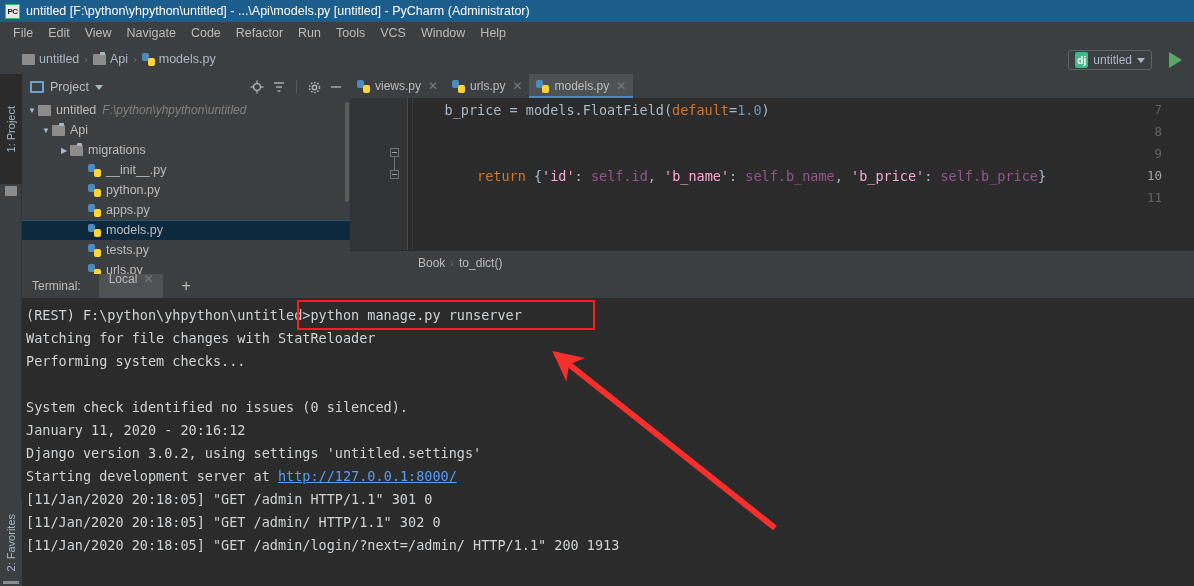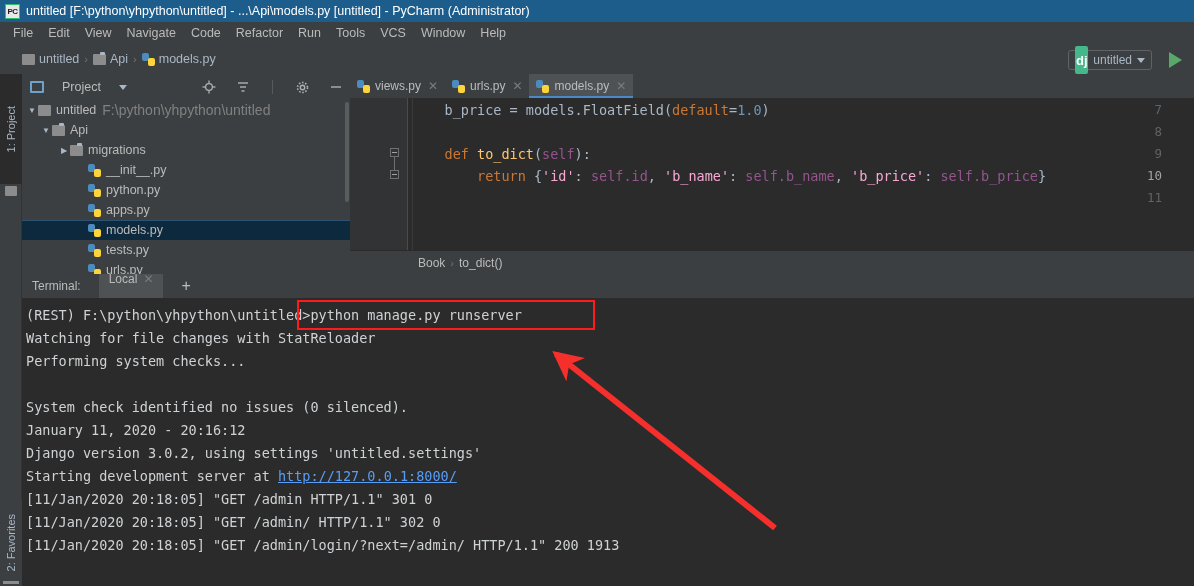--- a/index.html
+++ b/index.html
@@ -59,22 +59,22 @@
   .py-ic::after  { background: #FFD43B; right: 0; bottom: 0; }
 
   
   .runcfg {
     position: absolute; right: 42px; top: 50px;
     height: 20px; display: flex; align-items: center; gap: 5px;
     border: 1px solid #5E6366; border-radius: 3px; padding: 0 6px;
     background: #3C3F41; font-size: 12px; color: #A9B7C6;
   }
   .dj-ic {
-    width: 13px; height: 28px; background: #44B78B; color: #fff;
-    font-size: 13px; font-weight: bold; border-radius: 2px;
+    width: 13px; height: 16px; background: #44B78B; color: #fff;
+    font-size: 10px; font-weight: bold; border-radius: 2px;
     display: flex; align-items: center; justify-content: center;
   }
   .caret-d { width: 0; height: 0; border-left: 4px solid transparent; border-right: 4px solid transparent; border-top: 5px solid #A9B7C6; }
   .run-arrow {
     position: absolute; right: 12px; top: 52px;
     width: 0; height: 0; border-top: 8px solid transparent;
     border-bottom: 8px solid transparent; border-left: 13px solid #59A869;
   }
 
   
@@ -96,21 +96,21 @@
     position: absolute; left: 5px; top: 112px;
     width: 12px; height: 10px; background: #8C8C8C; border-radius: 1px;
   }
 
   
   .project-panel {
     position: absolute; left: 22px; top: 74px; width: 328px; height: 200px;
     background: #3C3F41; display: flex; flex-direction: column;
   }
   .pp-header {
-    height: 26px; display: flex; align-items: center; padding: 0 6px 0 8px; gap: 18px;
+    height: 26px; display: flex; align-items: center; padding: 0 6px 0 8px; gap: 6px;
   }
   .pp-window-ic {
     width: 14px; height: 12px; border: 2px solid #6EA2CC; background: #3C3F41; border-radius: 1px;
   }
   .pp-title { font-size: 12.5px; color: #BBBBBB; }
   .pp-spacer { flex: 1; }
   .pp-ic { width: 16px; height: 16px; color: #AFB1B3; display: flex; align-items: center; justify-content: center; font-size: 13px; }
   .pp-divider { width: 1px; height: 14px; background: #565A5C; margin: 0 3px; }
 
   .tree {
@@ -118,21 +118,21 @@
   }
   .tree-row {
     height: 20px; display: flex; align-items: center; font-size: 12.5px;
     color: #BBBBBB; white-space: nowrap; padding-right: 4px;
   }
   .tree-row.selected { background: #0D293E; box-shadow: inset 0 1px 0 #2E5272; }
   .tw {
     width: 12px; display: flex; align-items: center; justify-content: center;
     font-size: 8px; color: #A9B7C6; flex: none;
   }
-  .tree-path { color: #808080; font-size: 14px; margin-left: 6px; }
+  .tree-path { color: #808080; font-size: 12px; margin-left: 6px; font-style: italic; }
   .tree-scroll {
     position: absolute; right: 1px; top: 2px; width: 4px; height: 100px;
     background: #5A5D5E; border-radius: 2px;
   }
 
   
   .editor-wrap {
     position: absolute; left: 350px; top: 74px; width: 844px; height: 200px;
     background: #2B2B2B;
   }
@@ -412,21 +412,20 @@
       <div class="ln" style="top:48px">9</div>
       <div class="ln cur" style="top:70px">10</div>
       <div class="ln" style="top:92px">11</div>
 
       <div class="fold" style="top:50px"></div>
       <div class="fold-line" style="top:59px; height:13px"></div>
       <div class="fold" style="top:72px"></div>
 
       <div class="code-line" style="top:4px">    <span class="idf">b_price = models.FloatField(</span><span class="k">default</span><span class="idf">=</span><span class="num">1.0</span><span class="idf">)</span></div>
 
-      <div class="code-line" style="top:48px">    <span class="kw">def</span> <span class="fn">to_dict</span><span class="br">(</span><span class="sf">self</span><span class="br">):</span></div>
 
       <div class="code-line" style="top:70px">        <span class="kw">return</span> <span class="br">{</span><span class="s">'id'</span><span class="br">: </span><span class="sf">self.id</span><span class="br">, </span><span class="s">'b_name'</span><span class="br">: </span><span class="sf">self.b_name</span><span class="br">, </span><span class="s">'b_price'</span><span class="br">: </span><span class="sf">self.b_price</span><span class="br">}</span></div>
     </div>
 
     <div class="bcrumb-bar">
       <span>Book</span>
       <span class="crumb-sep">›</span>
       <span>to_dict()</span>
     </div>
   </div>

